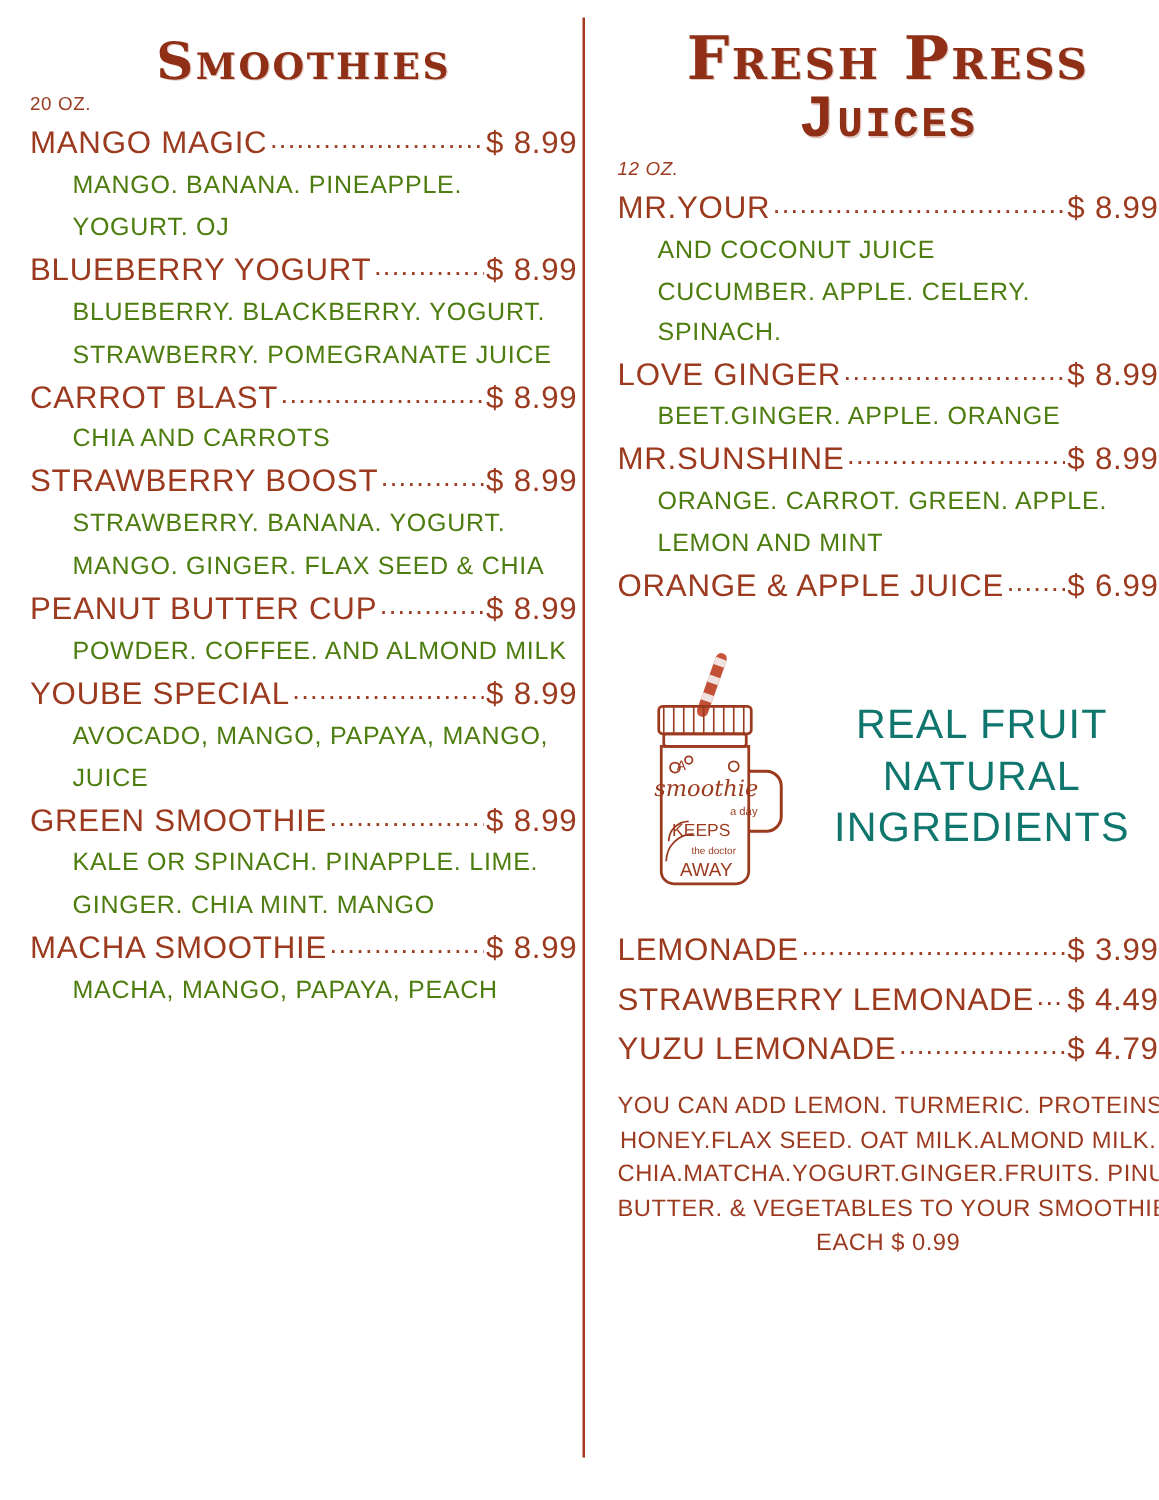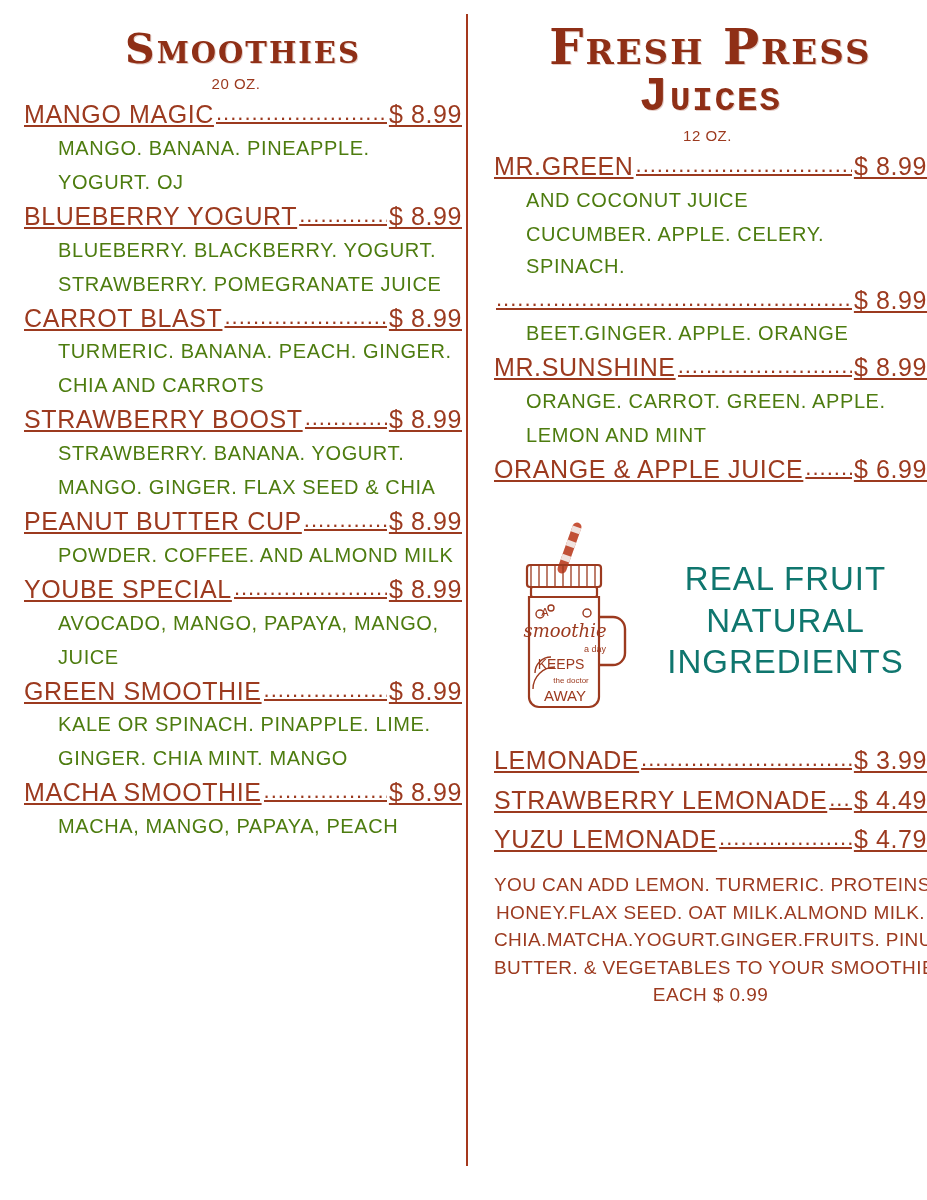--- a/index.html
+++ b/index.html
@@ -62,44 +62,44 @@
     font-size: 48px;
     margin: 4px 0 0 0;
     font-variant: small-caps;
   }
   .heading-juices .line2 {
     display: block;
     font-family: Liberation Mono, monospace;
   }
 
   .size-note {
-    text-align: center;
+    text-align: left;
     font-size: 15px;
     letter-spacing: 0.5px;
     color: #9c3a1f;
     margin: 4px 14px 6px 0;
     font-family: "Liberation Sans", sans-serif;
   }
   .size-note-right {
     margin-right: 6px;
+    font-style: italic;
   }
 
   
   .item {
     margin: 0 0 2px 0;
   }
   .item-row {
     display: flex;
-    align-items: center;
+    align-items: flex-start;
     font-size: 25px;
     letter-spacing: 0.6px;
     color: #9c3a1f;
     line-height: 1.35;
     white-space: nowrap;
-    text-decoration: underline;
   }
   .item-name {
     flex: 0 0 auto;
   }
   .dots {
     flex: 1 1 auto;
     overflow: hidden;
     white-space: nowrap;
     font-size: 22px;
     letter-spacing: 1px;
@@ -200,21 +200,20 @@
       <div class="desc">BLUEBERRY. BLACKBERRY. YOGURT.</div>
       <div class="desc">STRAWBERRY. POMEGRANATE JUICE</div>
     </div>
 
     <div class="item">
       <div class="item-row">
         <span class="item-name">CARROT BLAST</span>
         <span class="dots">.......................................................</span>
         <span class="price">$ 8.99</span>
       </div>
-      <div class="desc">TURMERIC. BANANA. PEACH. GINGER.</div>
       <div class="desc">CHIA AND CARROTS</div>
     </div>
 
     <div class="item">
       <div class="item-row">
         <span class="item-name">STRAWBERRY BOOST</span>
         <span class="dots">.......................................................</span>
         <span class="price">$ 8.99</span>
       </div>
       <div class="desc">STRAWBERRY. BANANA. YOGURT.</div>
@@ -262,30 +261,31 @@
 
   <div class="col col-right">
     <div class="heading heading-juices">
       <span>Fresh Press</span>
       <span class="line2">Juices</span>
     </div>
     <div class="size-note size-note-right">12 OZ.</div>
 
     <div class="item">
       <div class="item-row">
-        <span class="item-name">MR.GREEN</span>
+        <span class="item-name">MR.YOUR</span>
         <span class="dots">.......................................................</span>
         <span class="price">$ 8.99</span>
       </div>
       <div class="desc">AND COCONUT JUICE</div>
       <div class="desc">CUCUMBER. APPLE. CELERY. SPINACH.</div>
     </div>
 
     <div class="item">
       <div class="item-row">
+        <span class="item-name">LOVE GINGER</span>
         <span class="dots">.......................................................</span>
         <span class="price">$ 8.99</span>
       </div>
       <div class="desc">BEET.GINGER. APPLE. ORANGE</div>
     </div>
 
     <div class="item">
       <div class="item-row">
         <span class="item-name">MR.SUNSHINE</span>
         <span class="dots">.......................................................</span>

